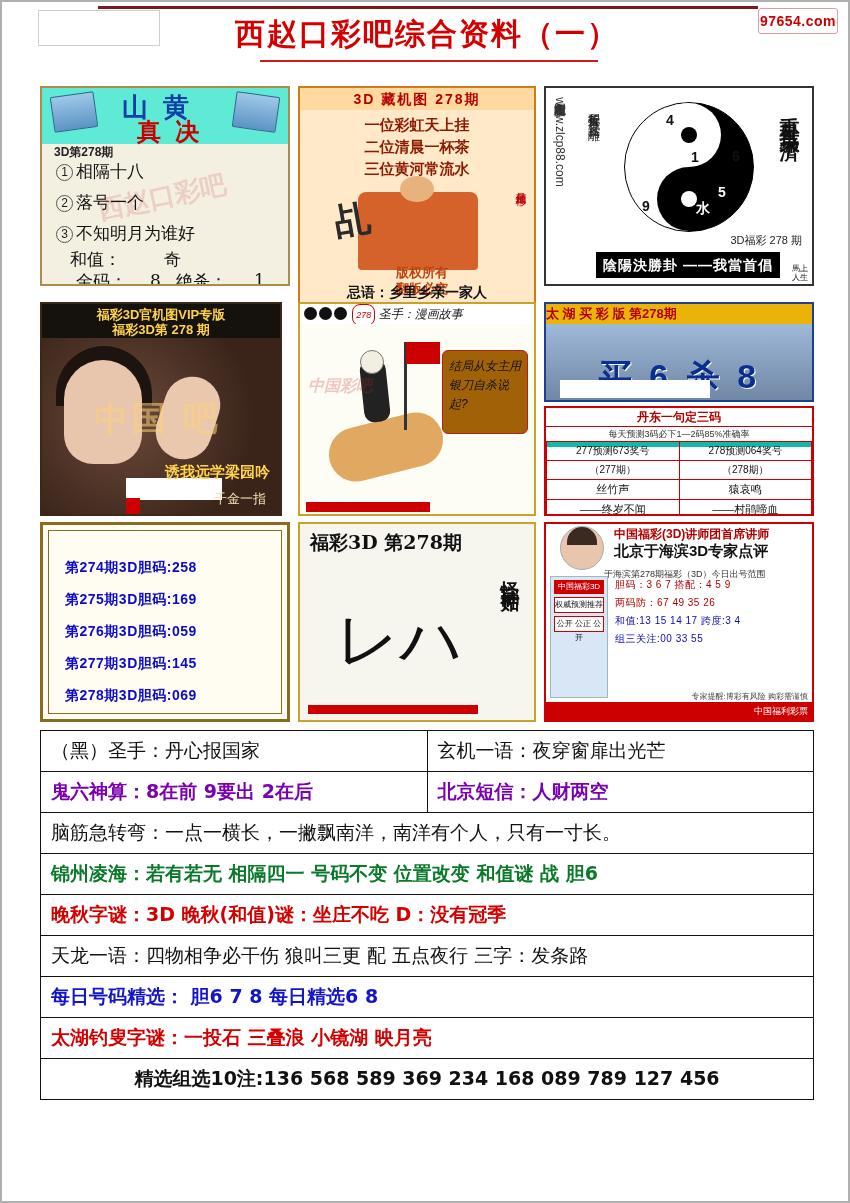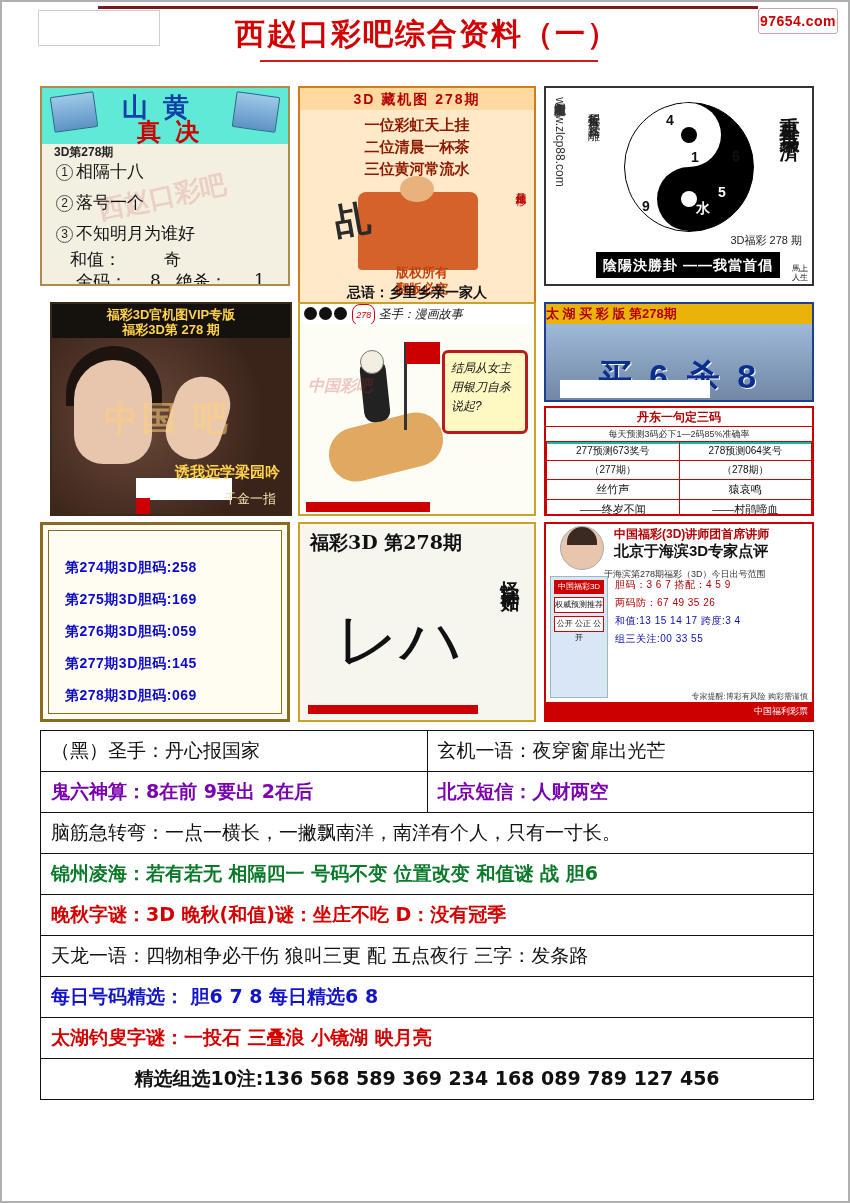--- a/index.html
+++ b/index.html
@@ -80,21 +80,21 @@
   .yin:before{top:0;background:#fff;}
   .yin:after{top:64px;background:#000;}
   .yin-dot-b{position:absolute;left:56px;top:24px;width:16px;height:16px;border-radius:50%;background:#000;z-index:3;}
   .yin-dot-w{position:absolute;left:56px;top:88px;width:16px;height:16px;border-radius:50%;background:#fff;z-index:3;}
   .tj-n{position:absolute;font-size:14px;font-weight:bold;z-index:4;}
   .tj-bar{position:absolute;left:50px;bottom:6px;width:184px;height:26px;background:#000;color:#fff;
     font-size:14px;font-weight:bold;text-align:center;line-height:26px;letter-spacing:1px;}
   .tj-cap{position:absolute;right:10px;bottom:36px;font-size:11px;color:#222;}
 
   
-  #p-vip{left:38px;top:300px;width:242px;height:214px;border:2px solid #3a2a15;background:#2a1b10;margin-left:10px;}
+  #p-vip{left:38px;top:300px;width:242px;height:214px;border:2px solid #3a2a15;background:#2a1b10;}
   .vip-head{position:absolute;left:0;top:0;width:100%;height:34px;background:#15110c;
     color:#ffd24d;font-size:13px;font-weight:bold;text-align:center;line-height:15px;padding-top:3px;box-sizing:border-box;}
   .vip-head span{display:block;}
   .vip-body{position:absolute;left:0;top:34px;width:100%;height:180px;
     background:radial-gradient(circle at 35% 45%,#6b4a3a 0%,#3a241a 70%);}
   .vip-face{position:absolute;left:22px;top:22px;width:78px;height:104px;background:#e8c6ad;border-radius:40px 40px 30px 30px;}
   .vip-hair{position:absolute;left:14px;top:8px;width:96px;height:60px;background:#1d1410;border-radius:50px 50px 0 0;}
   .vip-arm{position:absolute;left:118px;top:38px;width:56px;height:84px;background:#e9c8ae;border-radius:28px;transform:rotate(18deg);}
   .vip-wm{position:absolute;left:52px;top:58px;font-size:34px;font-weight:bold;color:rgba(255,210,120,.55);letter-spacing:4px;}
   .vip-white{position:absolute;left:84px;top:140px;width:96px;height:22px;background:#fff;}
@@ -107,40 +107,40 @@
   .mh-head{position:absolute;left:0;top:0;width:100%;height:20px;font-size:12px;color:#111;line-height:20px;padding-left:4px;box-sizing:border-box;}
   .mh-dots{display:inline-block;}
   .mh-dot{display:inline-block;width:13px;height:13px;border-radius:50%;background:#111;margin-right:2px;vertical-align:-2px;}
   .mh-badge{display:inline-block;border:1px solid #c00;color:#c00;border-radius:8px;font-size:9px;padding:0 3px;}
   .mh-canvas{position:absolute;left:0;top:20px;width:100%;height:194px;background:#fdfdf6;}
   .mh-log{position:absolute;left:28px;top:96px;width:116px;height:54px;background:#e0a860;border-radius:28px;transform:rotate(-14deg);}
   .mh-reaper{position:absolute;left:62px;top:36px;width:26px;height:62px;background:#222;border-radius:10px;transform:rotate(-6deg);}
   .mh-skull{position:absolute;left:60px;top:26px;width:22px;height:22px;border-radius:50%;background:#f2efe2;border:1px solid #777;}
   .mh-pole{position:absolute;left:104px;top:18px;width:3px;height:88px;background:#333;}
   .mh-flag{position:absolute;left:106px;top:18px;width:34px;height:22px;background:#c00;}
-  .mh-bubble{position:absolute;right:6px;top:26px;width:86px;height:84px;border:3px solid #b91c1c;border-radius:6px;background:#fef9c3;
+  .mh-bubble{position:absolute;right:6px;top:26px;width:86px;height:84px;border:1px solid #b91c1c;border-radius:6px;background:#a16207;
     font-size:12px;color:#111;padding:6px;box-sizing:border-box;line-height:19px;}
   .mh-wm{position:absolute;left:8px;top:52px;font-size:16px;color:rgba(200,40,40,.25);font-weight:bold;}
   .mh-bar{position:absolute;left:6px;bottom:6px;width:124px;height:10px;background:#c00;}
 
   
   #p-taihu{left:542px;top:300px;width:270px;height:100px;border:2px solid #1c3f94;background:#cfe0f5;}
   .th-head{position:absolute;left:0;top:0;width:100%;height:20px;background:#eab308;color:#b30000;
     font-size:13px;font-weight:bold;line-height:20px;}
   .th-pic{position:absolute;left:0;top:20px;width:100%;height:78px;background:linear-gradient(#9fb9d8,#6f86a4);}
   .th-big{position:absolute;left:0;top:30px;width:100%;text-align:center;font-size:34px;font-weight:bold;color:#0a2f8f;
     text-shadow:1px 1px 0 #fff;letter-spacing:4px;}
   .th-white{position:absolute;left:14px;bottom:4px;width:150px;height:18px;background:#fff;}
 
   
   #p-dandong{left:542px;top:404px;width:270px;height:110px;border:2px solid #c00;background:#fff;}
   .dd-title{position:absolute;left:0;top:0;width:100%;height:18px;text-align:center;font-size:12px;
     font-weight:bold;color:#b30000;line-height:18px;}
   .dd-sub{position:absolute;left:0;top:18px;width:100%;text-align:center;font-size:9px;color:#333;
-    border-top:1px solid #c00;border-bottom:3px solid #14b8a6;line-height:14px;}
+    border-top:1px solid #c00;border-bottom:6px solid #14b8a6;line-height:14px;}
   .dd-tbl{position:absolute;left:0;top:33px;width:100%;font-size:10px;color:#111;border-collapse:collapse;}
   .dd-tbl td{border:1px solid #c00;text-align:center;padding:2px 0;}
   .dd-poem td{font-size:11px;color:#111;}
 
   
   #p-dan{left:38px;top:520px;width:250px;height:200px;border:3px solid #8a6b1f;background:#fffdf2;}
   .dan-inner{position:absolute;left:5px;top:5px;right:5px;bottom:5px;border:1px solid #8a6b1f;}
   .dan-line{position:absolute;left:22px;font-size:14px;font-weight:bold;color:#0a0acc;letter-spacing:.5px;}
 
   #p-guai{left:296px;top:520px;width:238px;height:200px;border:2px solid #c9a227;background:#f6f6ef;}

